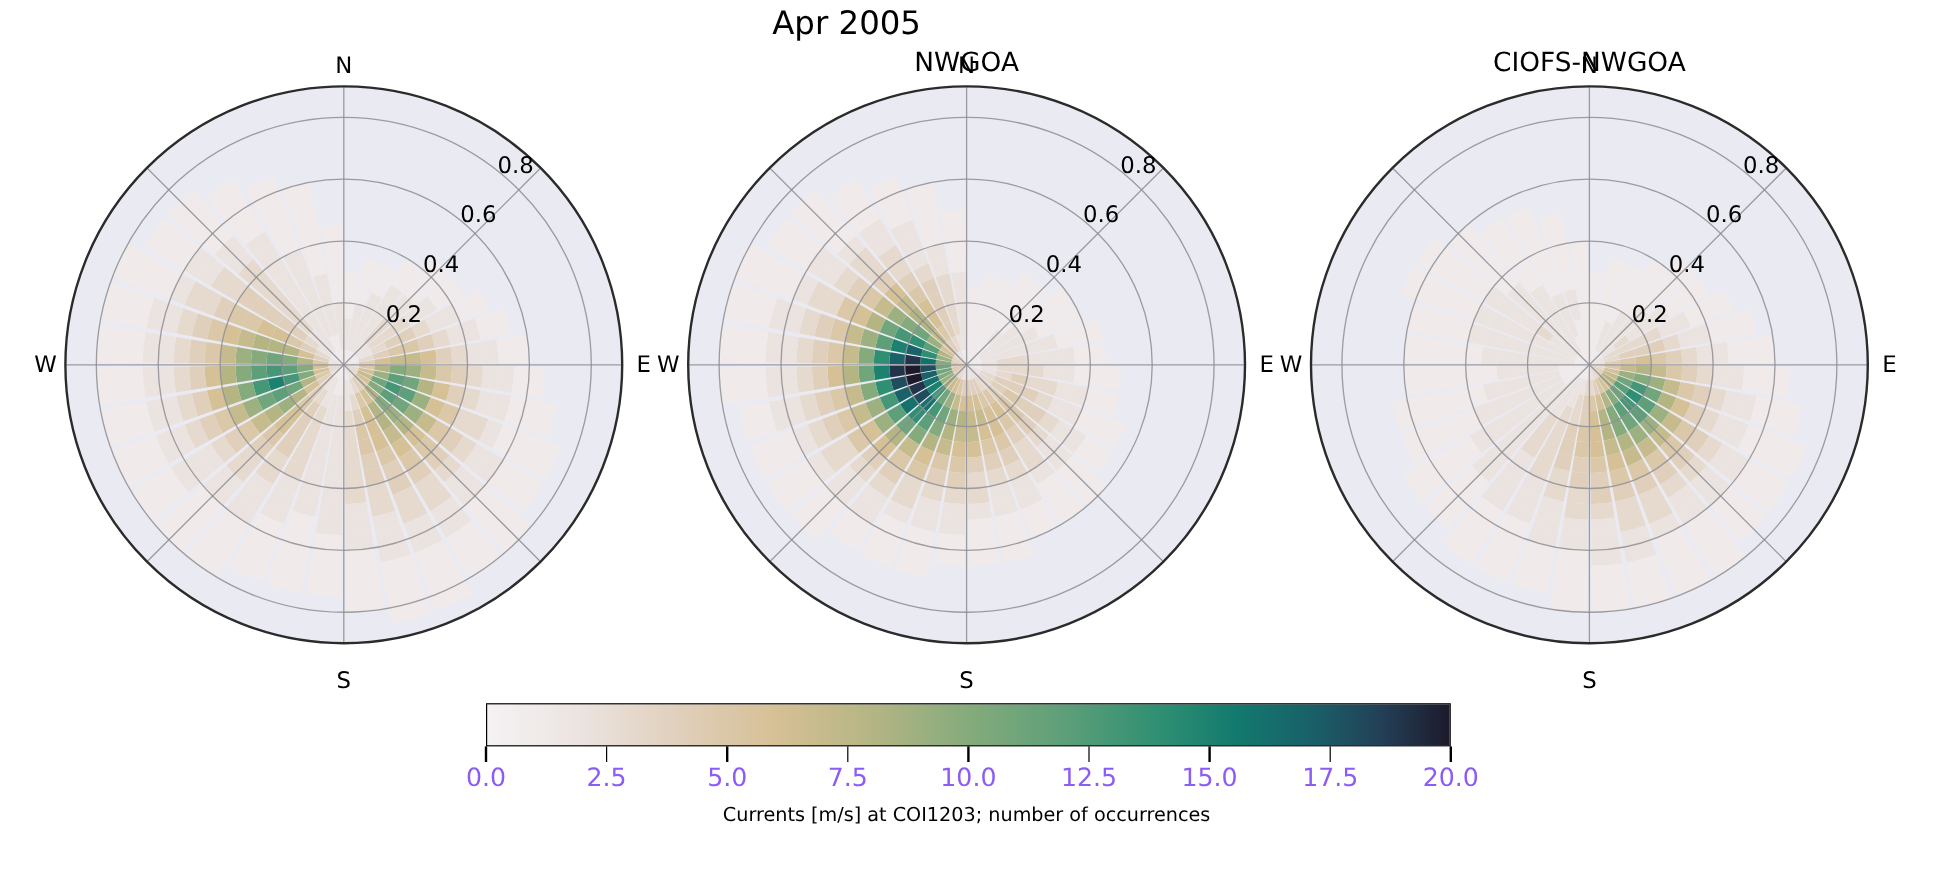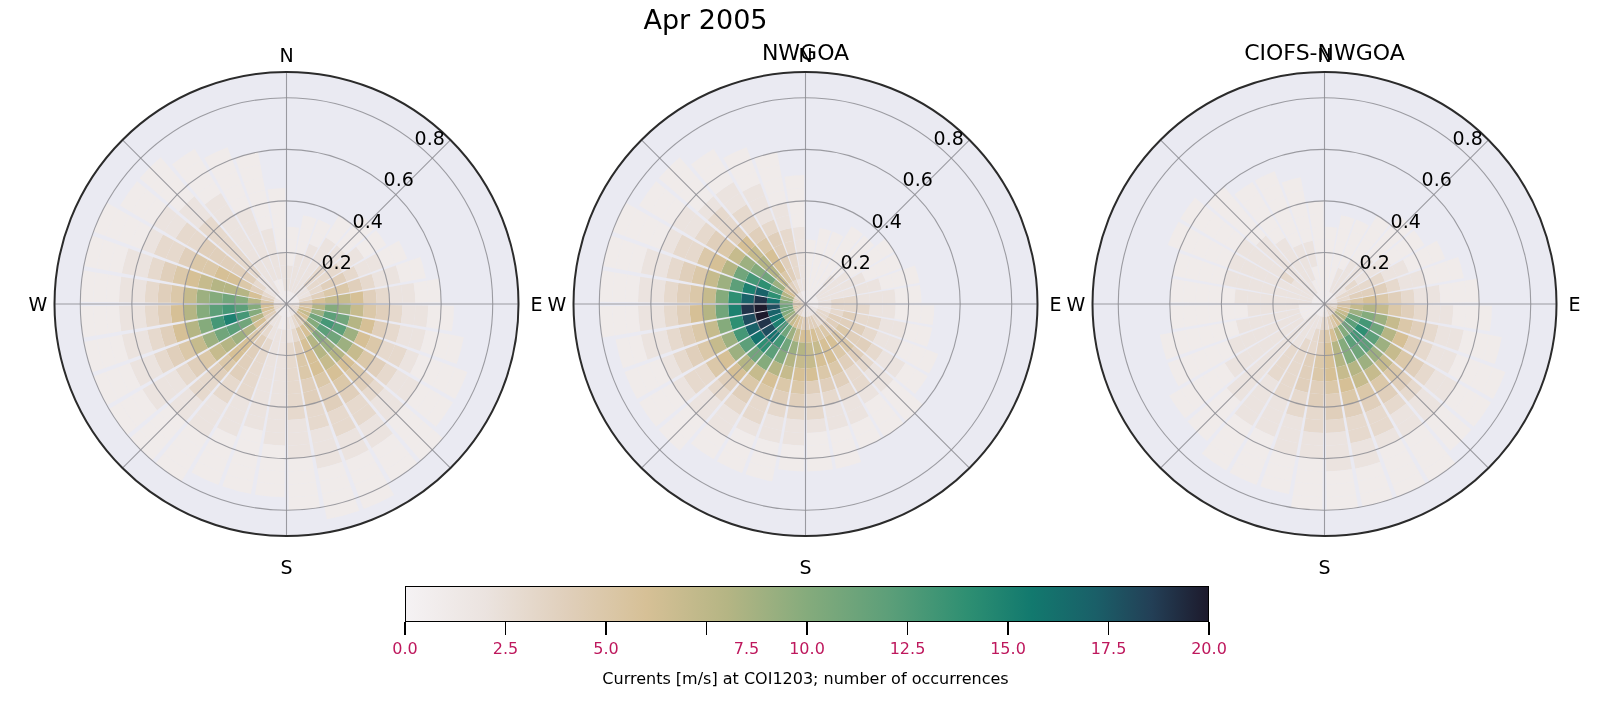--- a/index.html
+++ b/index.html
@@ -32,22 +32,22 @@
   
   #cbar-block{position:absolute;left:0;top:578px;width:1611px;height:146px;}
   #cbar{
     position:absolute;left:405px;top:8px;width:804px;height:36px;
     border:1.4px solid #000;box-sizing:border-box;
   }
   #cbar-ticks{position:absolute;left:405px;top:44px;width:804px;height:14px;}
   #cbar-ticks i{position:absolute;top:0;width:1.4px;height:13px;background:#000;}
   #cbar-ticklabels{position:absolute;left:0;top:57px;width:1611px;height:28px;}
   #cbar-ticklabels span{
-    position:absolute;top:0;font-size:16px;line-height:27px;
-    transform:translateX(-50%);white-space:nowrap;color:#be185d;
+    position:absolute;top:0;font-size:21px;line-height:27px;
+    transform:translateX(-50%);white-space:nowrap;color:#8b5cf6;
   }
   #cbar-label{
     position:absolute;left:0;top:88px;width:1611px;text-align:center;
     font-size:16px;line-height:26px;color:#000;
   }
 </style>
 </head>
 <body>
 
 <div id="fig">
@@ -1515,21 +1515,21 @@
         <i style="left: 401.3px;"></i>
         <i style="left: 501.8px;"></i>
         <i style="left: 602.3px;"></i>
         <i style="left: 702.8px;"></i>
         <i style="left: 803.3px;"></i>
       </div>
     <div id="cbar-ticklabels">
         <span style="left: 405px;">0.0</span>
         <span style="left: 505.5px;">2.5</span>
         <span style="left: 606px;">5.0</span>
-        <span style="left: 706.5px; margin-left: 40px;">7.5</span>
+        <span style="left: 706.5px;">7.5</span>
         <span style="left: 807px;">10.0</span>
         <span style="left: 907.5px;">12.5</span>
         <span style="left: 1008px;">15.0</span>
         <span style="left: 1108.5px;">17.5</span>
         <span style="left: 1209px;">20.0</span>
       </div>
     <div id="cbar-label">Currents [m/s] at COI1203; number of occurrences</div>
   </div>
 
 </div>

